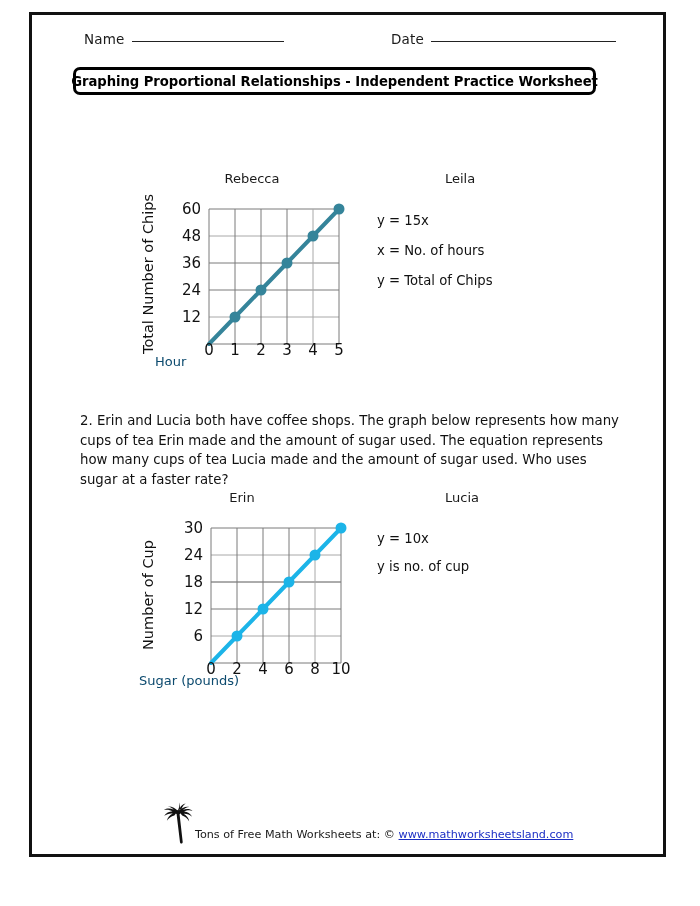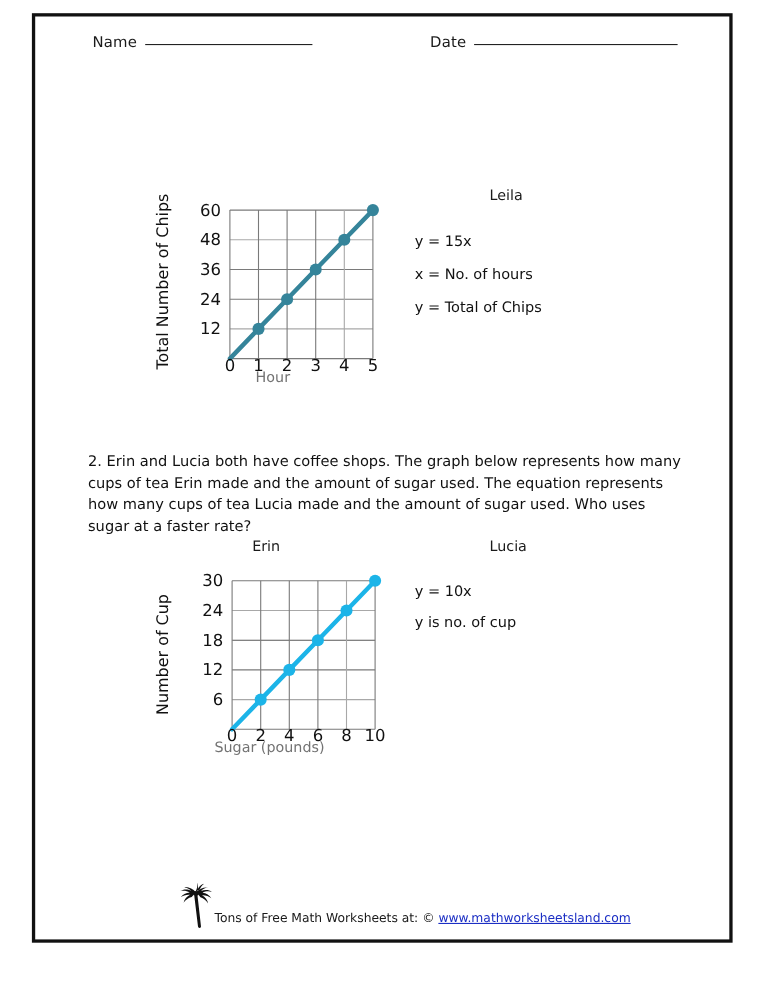--- a/index.html
+++ b/index.html
@@ -124,22 +124,22 @@
     white-space: nowrap;
   }
   #eq-2 .eq-list { }
   #eq-2 .eq-line { height: 28px; line-height: 28px; }
 
   
   .chart-svg { display: block; }
 
   .axis-title-x {
     font-size: 13px;
-    color: #737373;
-    text-align: center;
+    color: #0c4a6e;
+    text-align: left;
   }
   #chart-1 .axis-title-x { width: 186px; margin-left: 28px; margin-top: -2px; }
   #chart-2 .axis-title-x { width: 212px; margin-left: 12px; margin-top: -2px; }
 
   
   .footer {
     position: absolute;
     left: 0;
     top: 786px;
     width: 631px;
@@ -168,25 +168,29 @@
 </head>
 <body>
 
 <div class="page-frame">
 
   <div class="namedate-row">
     <div class="field field-name"><span>Name</span><span class="rule"></span></div>
     <div class="field field-date"><span>Date</span><span class="rule"></span></div>
   </div>
 
+  <div class="title-box">
+    <span class="title-text">Graphing Proportional Relationships - Independent Practice Worksheet</span>
+  </div>
 
 
   <div class="problem-area" id="problem-1-area">
 
     <div class="chart-block" id="chart-1">
+      <div class="series-title">Rebecca</div>
       <svg class="chart-svg" width="240" height="168" viewBox="0 0 240 168">
 
         <text x="74" y="26" text-anchor="end" font-family="DejaVu Sans, sans-serif" font-size="15" fill="#111">60</text>
         <text x="74" y="53" text-anchor="end" font-family="DejaVu Sans, sans-serif" font-size="15" fill="#111">48</text>
         <text x="74" y="80" text-anchor="end" font-family="DejaVu Sans, sans-serif" font-size="15" fill="#111">36</text>
         <text x="74" y="107" text-anchor="end" font-family="DejaVu Sans, sans-serif" font-size="15" fill="#111">24</text>
         <text x="74" y="134" text-anchor="end" font-family="DejaVu Sans, sans-serif" font-size="15" fill="#111">12</text>
 
         <text x="-86" y="26" transform="rotate(-90)" text-anchor="middle" font-family="DejaVu Sans, sans-serif" font-size="14.5" fill="#111">Total Number of Chips</text>
 

